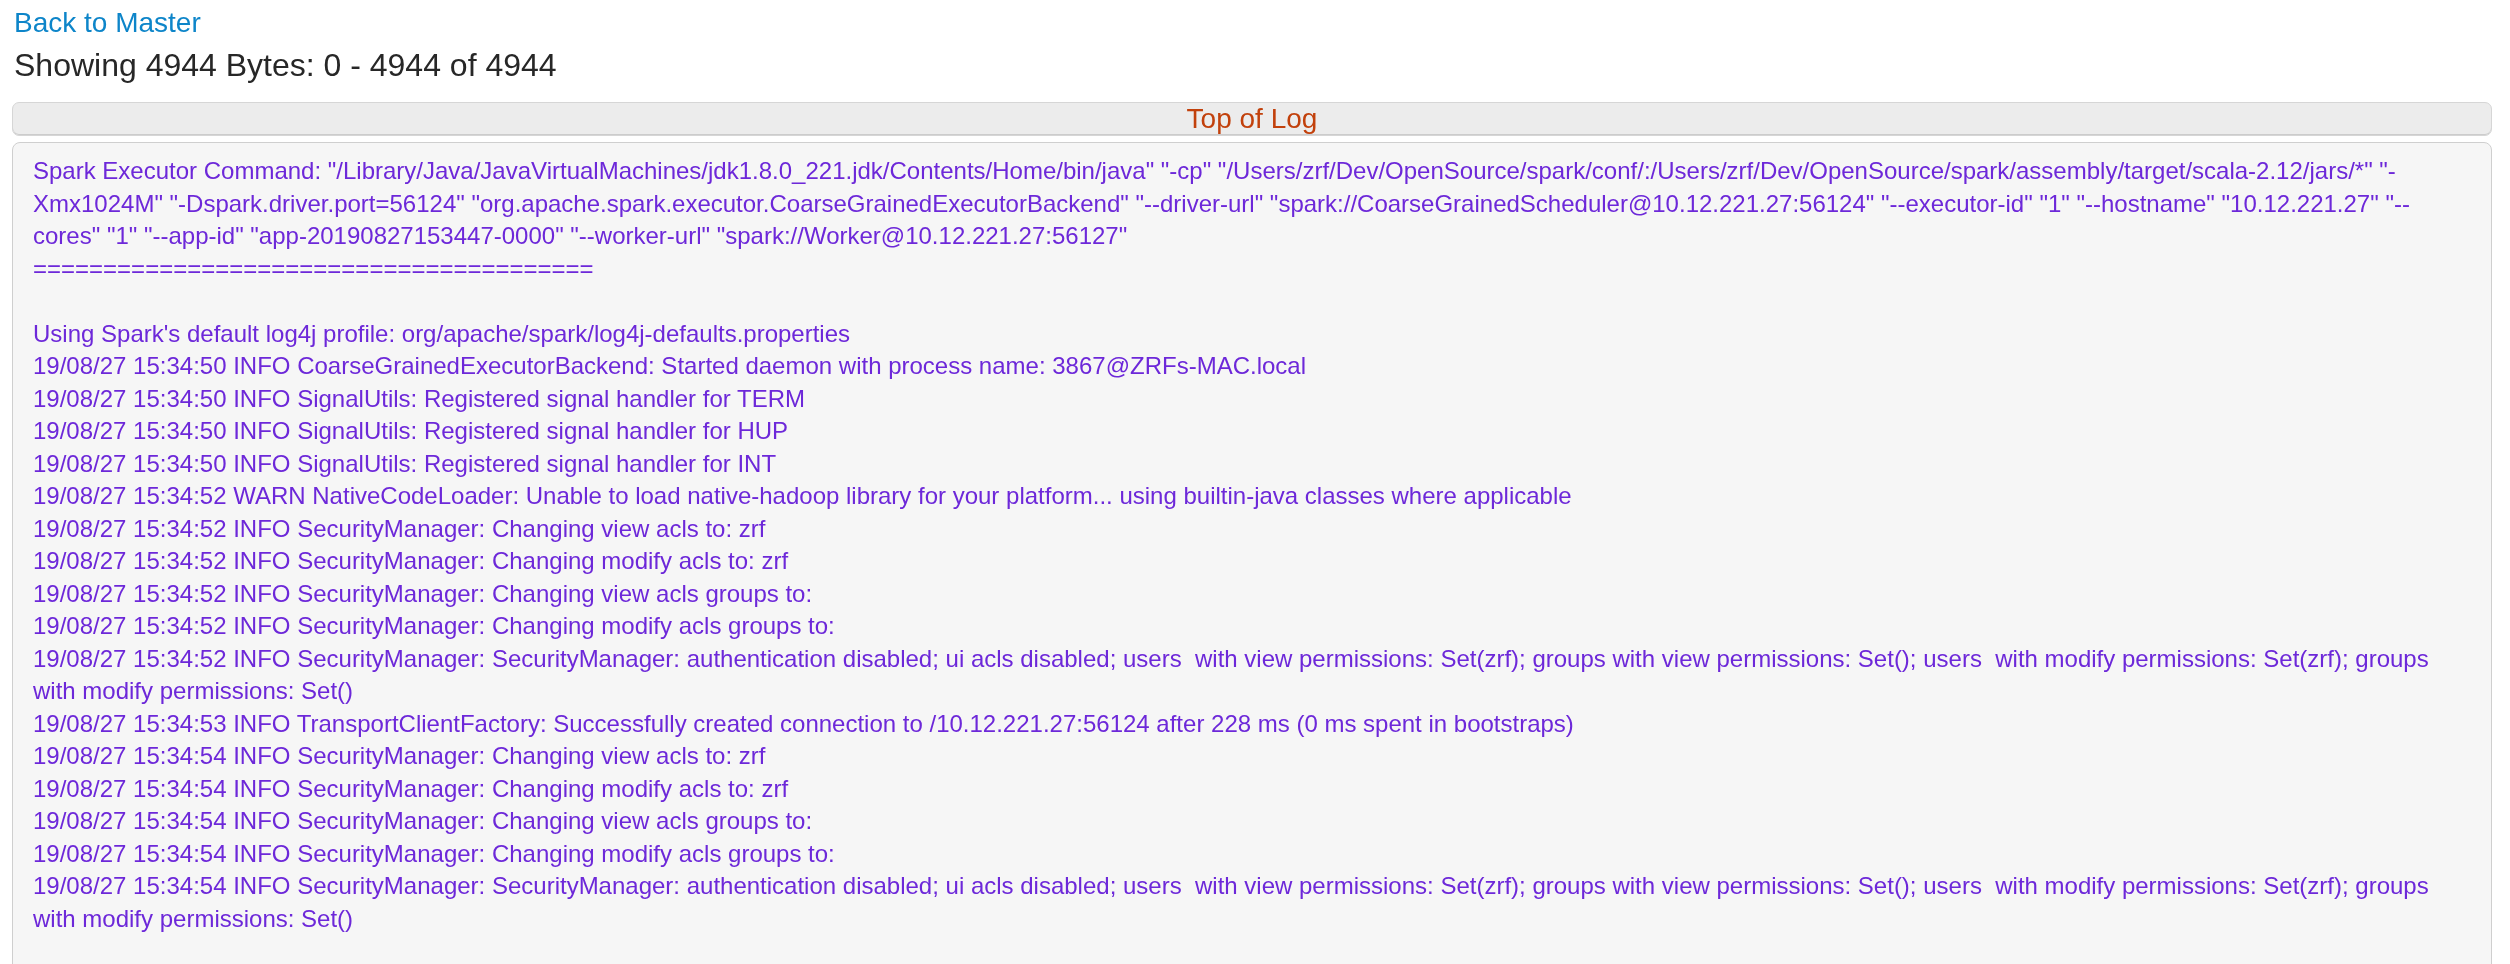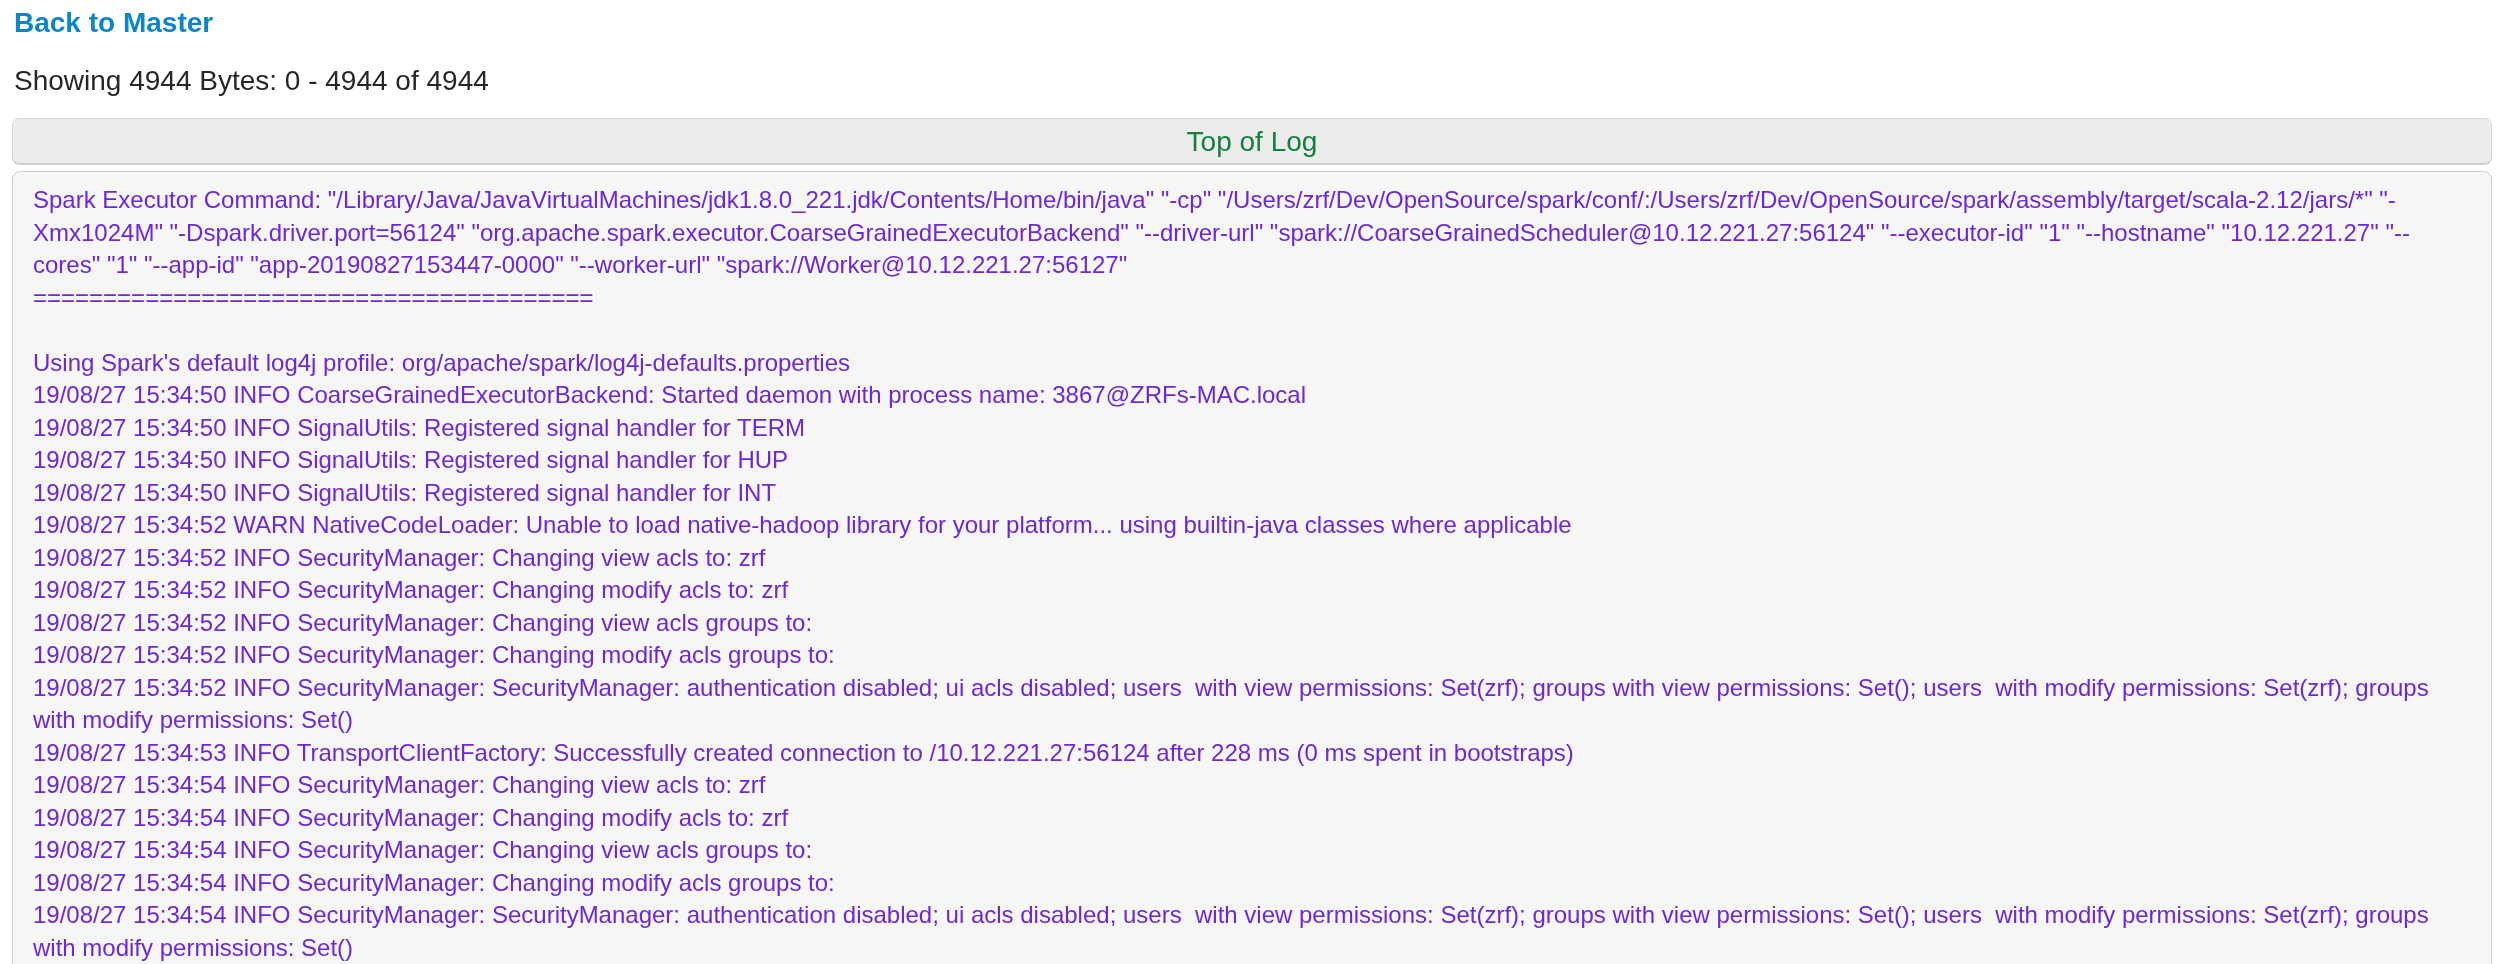--- a/index.html
+++ b/index.html
@@ -11,45 +11,44 @@
     height: 964px;
     overflow: hidden;
     font-family: "Liberation Sans", sans-serif;
     color: #262626;
   }
   .page {
     margin: 0 18px 0 12px;
   }
   .back-row {
     margin: 6px 0 0 2px;
-    font-weight: bold;
   }
   .back-link {
     display: inline-block;
     font-size: 28px;
     line-height: 34px;
     color: #0d85c9;
     text-decoration: none;
     cursor: pointer;
   }
   .byte-range {
-    margin: 24px 0 0 2px;
-    font-size: 28px;
+    margin: 8px 0 0 2px;
+    font-size: 32px;
     line-height: 34px;
     color: #272727;
   }
   .top-log-btn {
     display: block;
     width: 100%;
-    height: 47px;
+    height: 34px;
     margin-top: 20px;
     padding: 0;
     font-family: "Liberation Sans", sans-serif;
     font-size: 28px;
-    color: #15803d;
+    color: #c2410c;
     text-align: center;
     background: #ececec;
     border: 1px solid #d6d6d6;
     border-radius: 7px;
     box-shadow: inset 0 -1px 0 #cccccc;
     cursor: default;
   }
   .log-box {
     margin-top: 6px;
     height: 900px;

